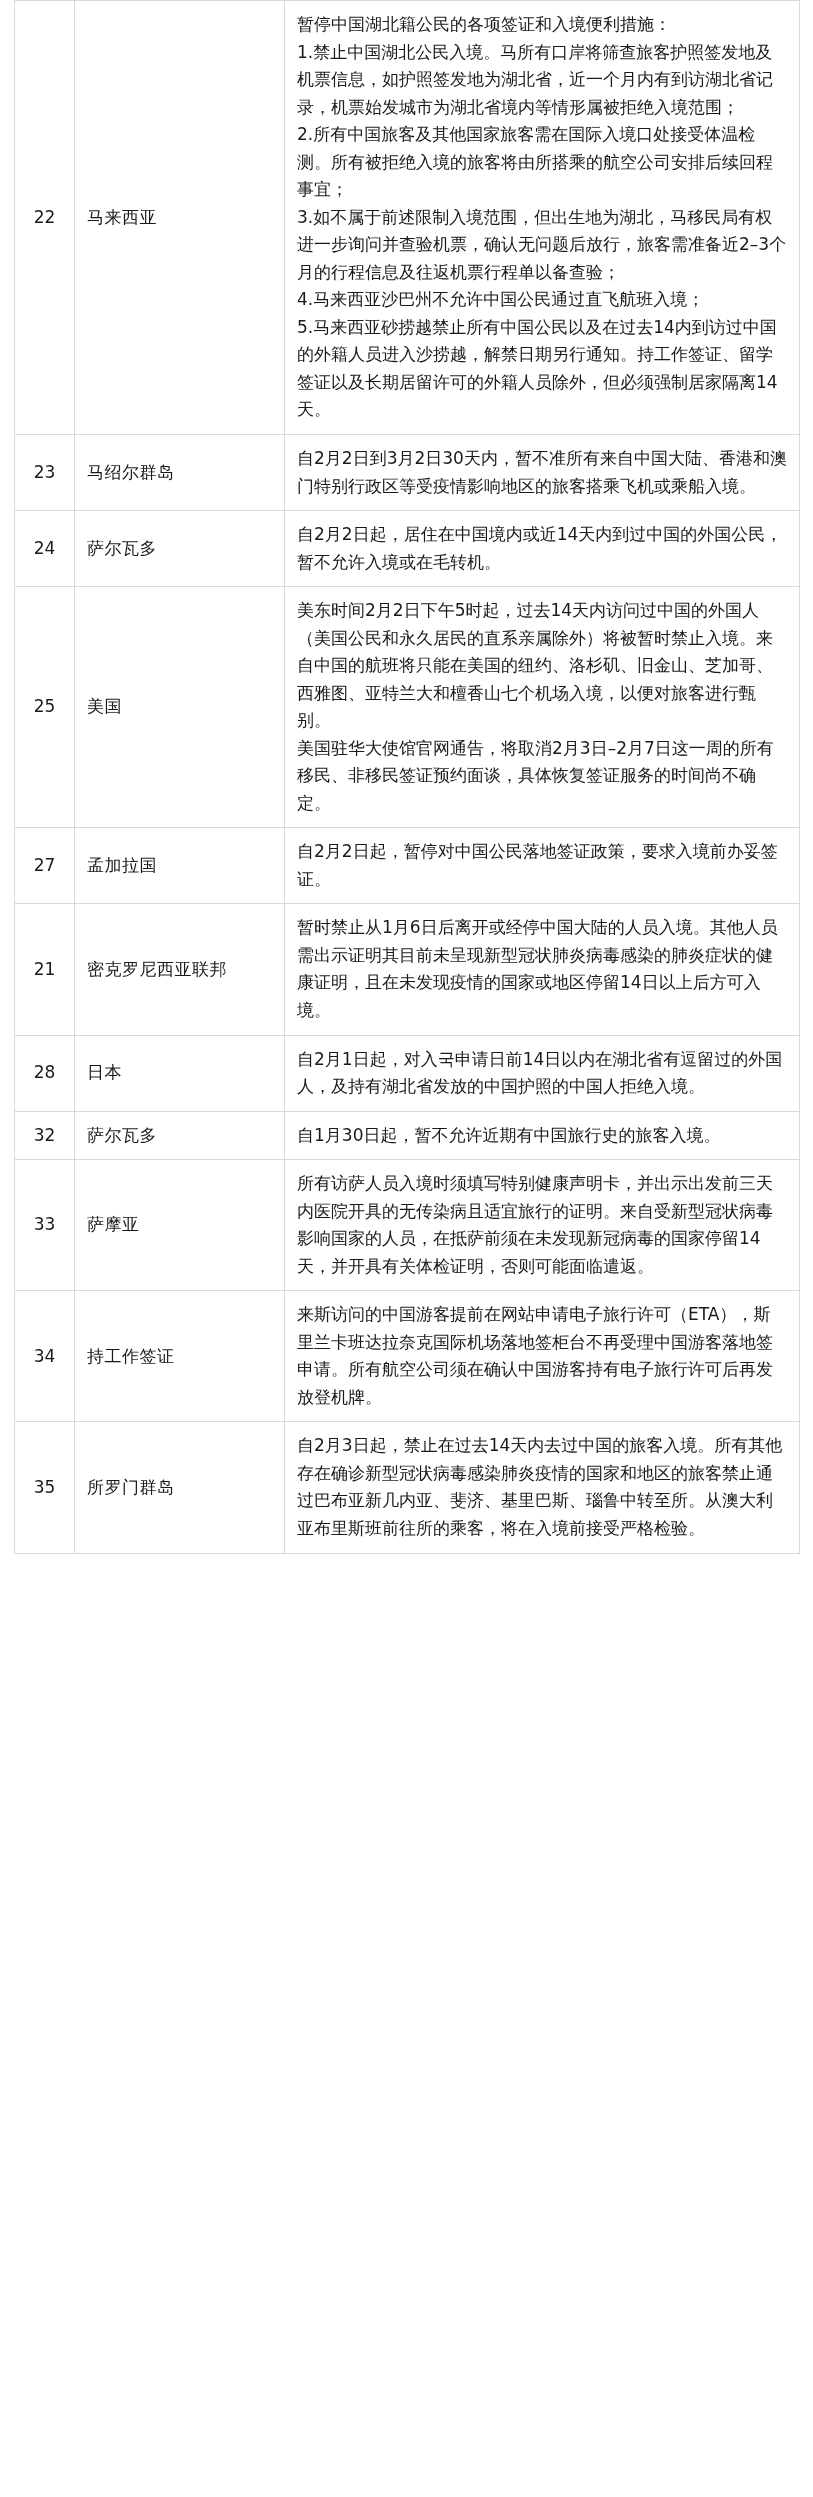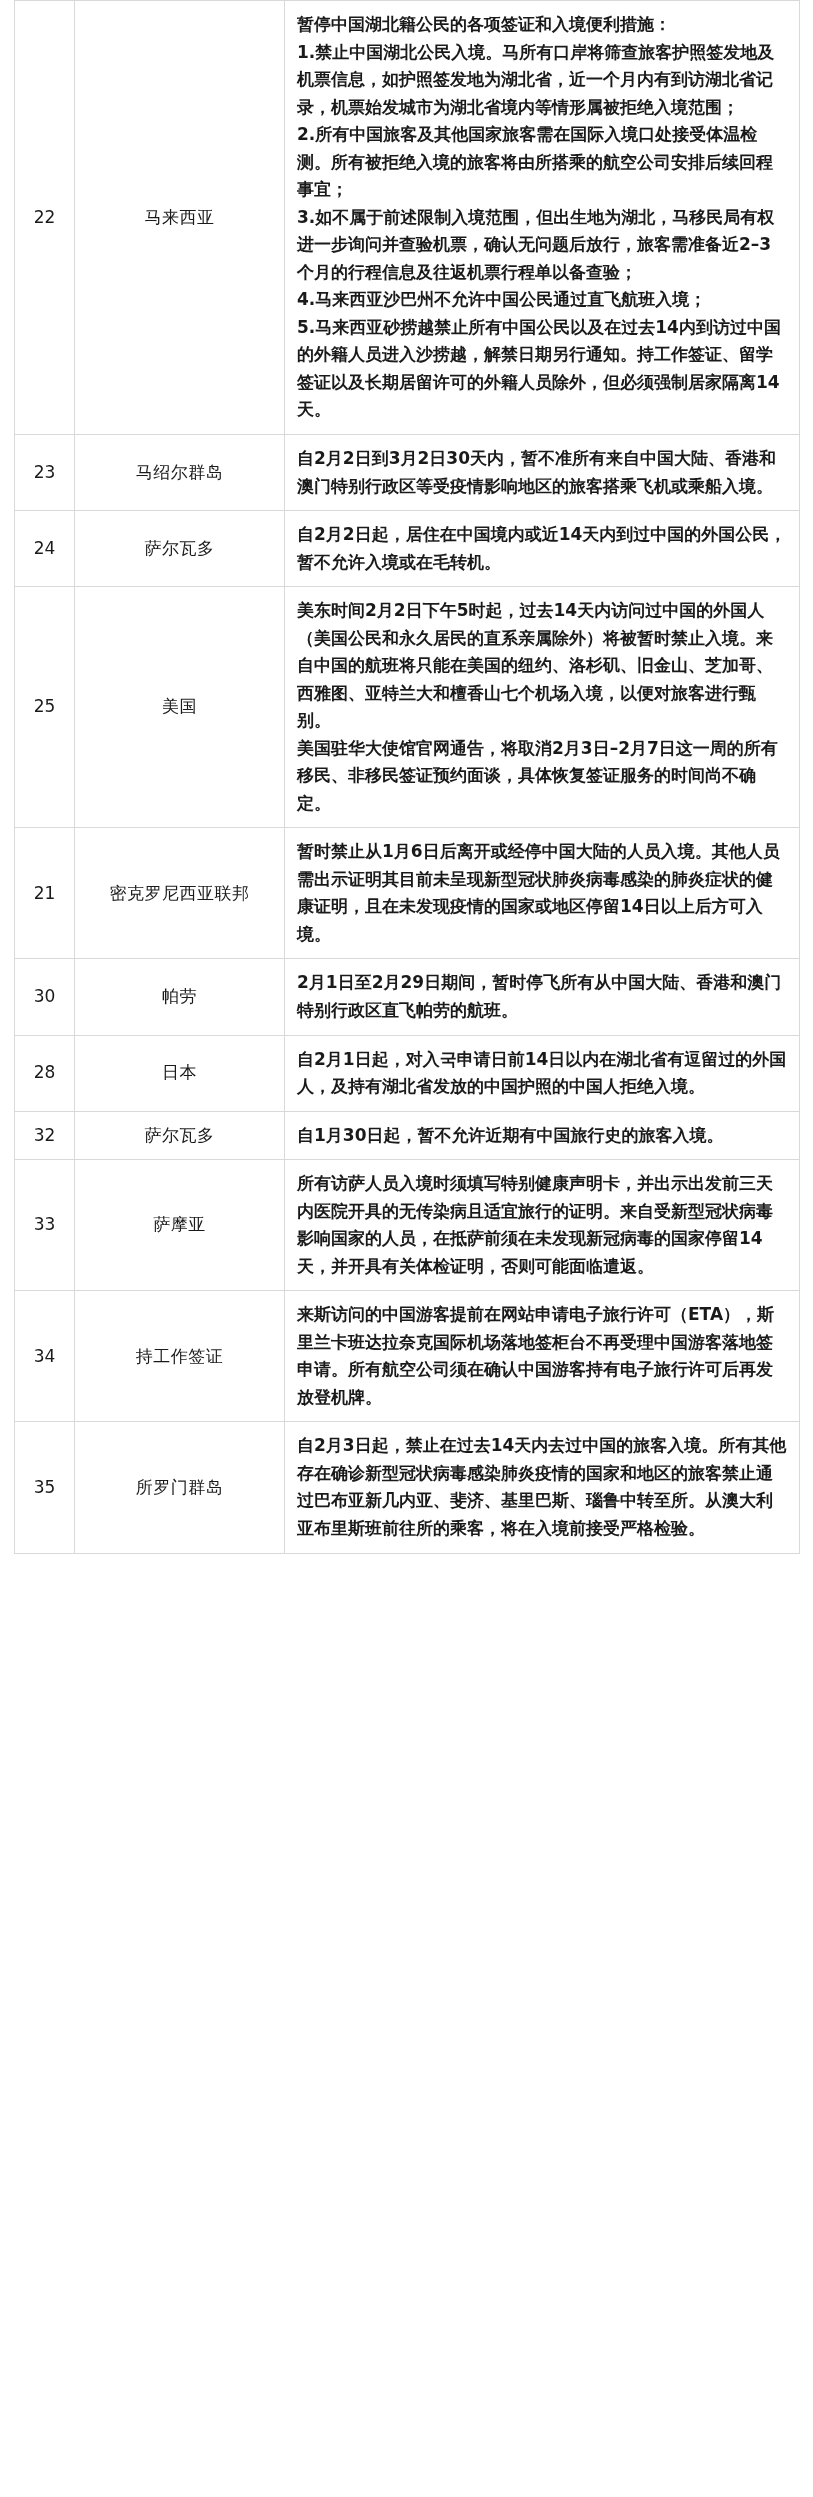--- a/index.html
+++ b/index.html
@@ -35,30 +35,28 @@
     color: #1a1a1a;
     font-size: 17px;
     line-height: 1.62;
   }
   td.cell-num {
     text-align: center;
     font-size: 17px;
     color: #1a1a1a;
   }
   td.cell-country {
-    text-align: center;
     font-size: 17px;
     color: #1a1a1a;
     letter-spacing: 0.5px;
   }
   td.cell-detail {
     text-align: left;
     white-space: pre-line;
     word-break: break-all;
-    font-weight: bold;
   }
 </style>
 </head>
 <body>
 
 <div class="page">
   <table class="policy-table">
     <colgroup>
       <col class="c-num">
       <col class="c-country">
@@ -85,28 +83,28 @@
         <td class="cell-country">萨尔瓦多</td>
         <td class="cell-detail">自2月2日起，居住在中国境内或近14天内到过中国的外国公民，暂不允许入境或在毛转机。</td>
       </tr>
       <tr>
         <td class="cell-num">25</td>
         <td class="cell-country">美国</td>
         <td class="cell-detail">美东时间2月2日下午5时起，过去14天内访问过中国的外国人（美国公民和永久居民的直系亲属除外）将被暂时禁止入境。来自中国的航班将只能在美国的纽约、洛杉矶、旧金山、芝加哥、西雅图、亚特兰大和檀香山七个机场入境，以便对旅客进行甄别。
 美国驻华大使馆官网通告，将取消2月3日–2月7日这一周的所有移民、非移民签证预约面谈，具体恢复签证服务的时间尚不确定。</td>
       </tr>
       <tr>
+        <td class="cell-num">27</td>
+        <td class="cell-country">孟加拉国</td>
+        <td class="cell-detail">自2月2日起，暂停对中国公民落地签证政策，要求入境前办妥签证。</td>
+      </tr>
+      <tr>
         <td class="cell-num">21</td>
         <td class="cell-country">密克罗尼西亚联邦</td>
         <td class="cell-detail">暂时禁止从1月6日后离开或经停中国大陆的人员入境。其他人员需出示证明其目前未呈现新型冠状肺炎病毒感染的肺炎症状的健康证明，且在未发现疫情的国家或地区停留14日以上后方可入境。</td>
-      </tr>
-      <tr>
-        <td class="cell-num">30</td>
-        <td class="cell-country">帕劳</td>
-        <td class="cell-detail">2月1日至2月29日期间，暂时停飞所有从中国大陆、香港和澳门特别行政区直飞帕劳的航班。</td>
       </tr>
       <tr>
         <td class="cell-num">28</td>
         <td class="cell-country">日本</td>
         <td class="cell-detail">自2月1日起，对入국申请日前14日以内在湖北省有逗留过的外国人，及持有湖北省发放的中国护照的中国人拒绝入境。</td>
       </tr>
       <tr>
         <td class="cell-num">32</td>
         <td class="cell-country">萨尔瓦多</td>
         <td class="cell-detail">自1月30日起，暂不允许近期有中国旅行史的旅客入境。</td>

